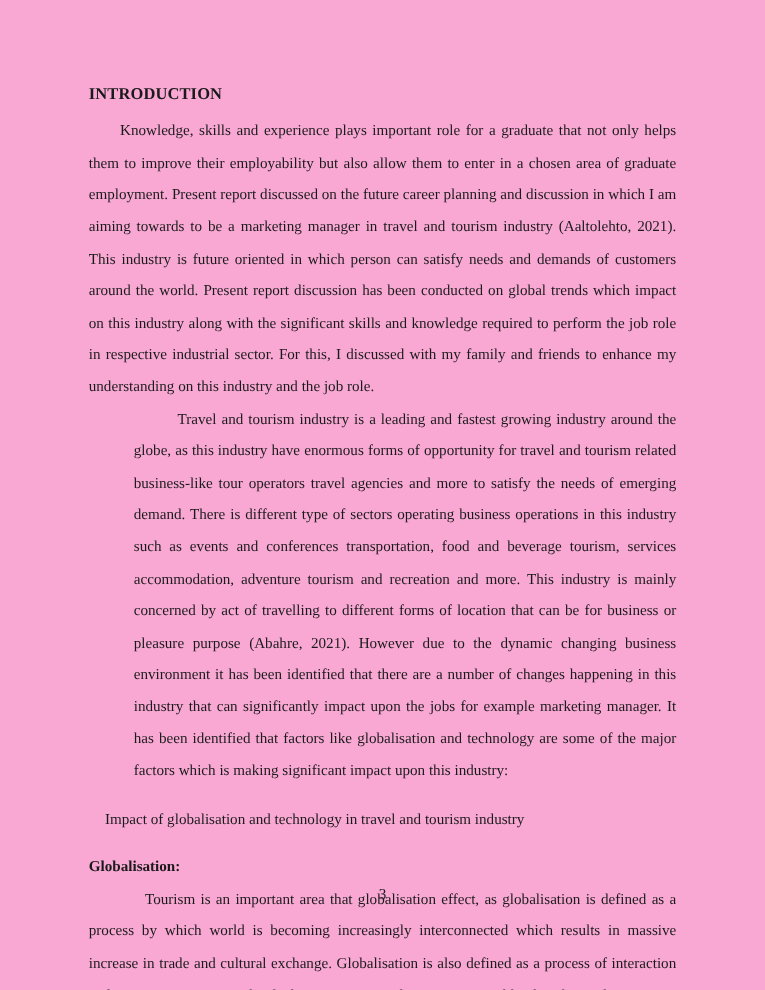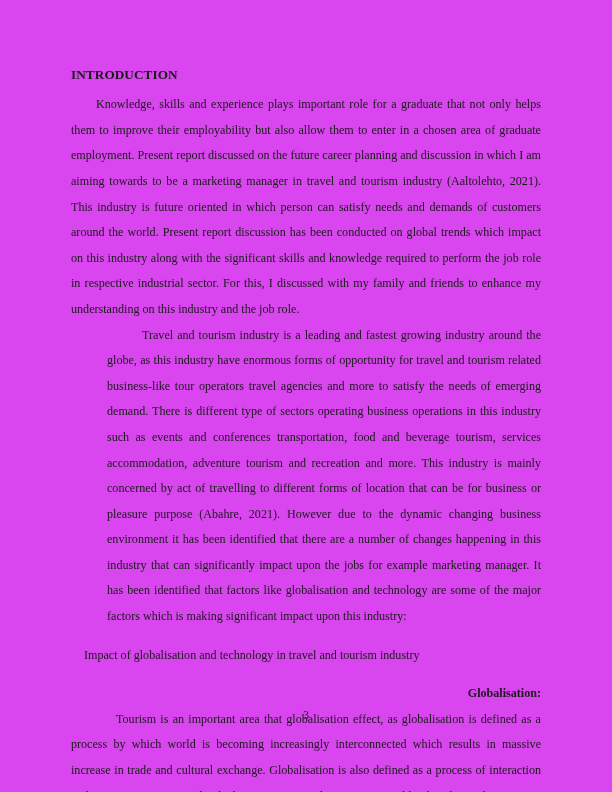--- a/index.html
+++ b/index.html
@@ -9,21 +9,21 @@
     background: #ffffff;
   }
   body {
     font-family: "Liberation Serif", "DejaVu Serif", serif;
     color: #1a1a1a;
   }
   .page {
     position: relative;
     width: 612px;
     height: 792px;
-    background: #d946ef;
+    background: #f9a8d4;
     overflow: hidden;
     box-sizing: border-box;
   }
   .content {
     position: absolute;
     left: 71px;
     top: 68px;
     width: 470px;
   }
   .h1 {
@@ -62,21 +62,21 @@
   .plain-line {
     font-size: 12.1px;
     line-height: 25.6px;
     text-align: left;
     margin: 13px;
   }
   .bold-line {
     font-size: 12.1px;
     line-height: 25.6px;
     font-weight: bold;
-    text-align: right;
+    text-align: left;
     margin: 0;
   }
   .page-number {
     position: absolute;
     left: 0;
     right: 0;
     top: 709px;
     text-align: center;
     font-size: 12.1px;
     line-height: 1;

